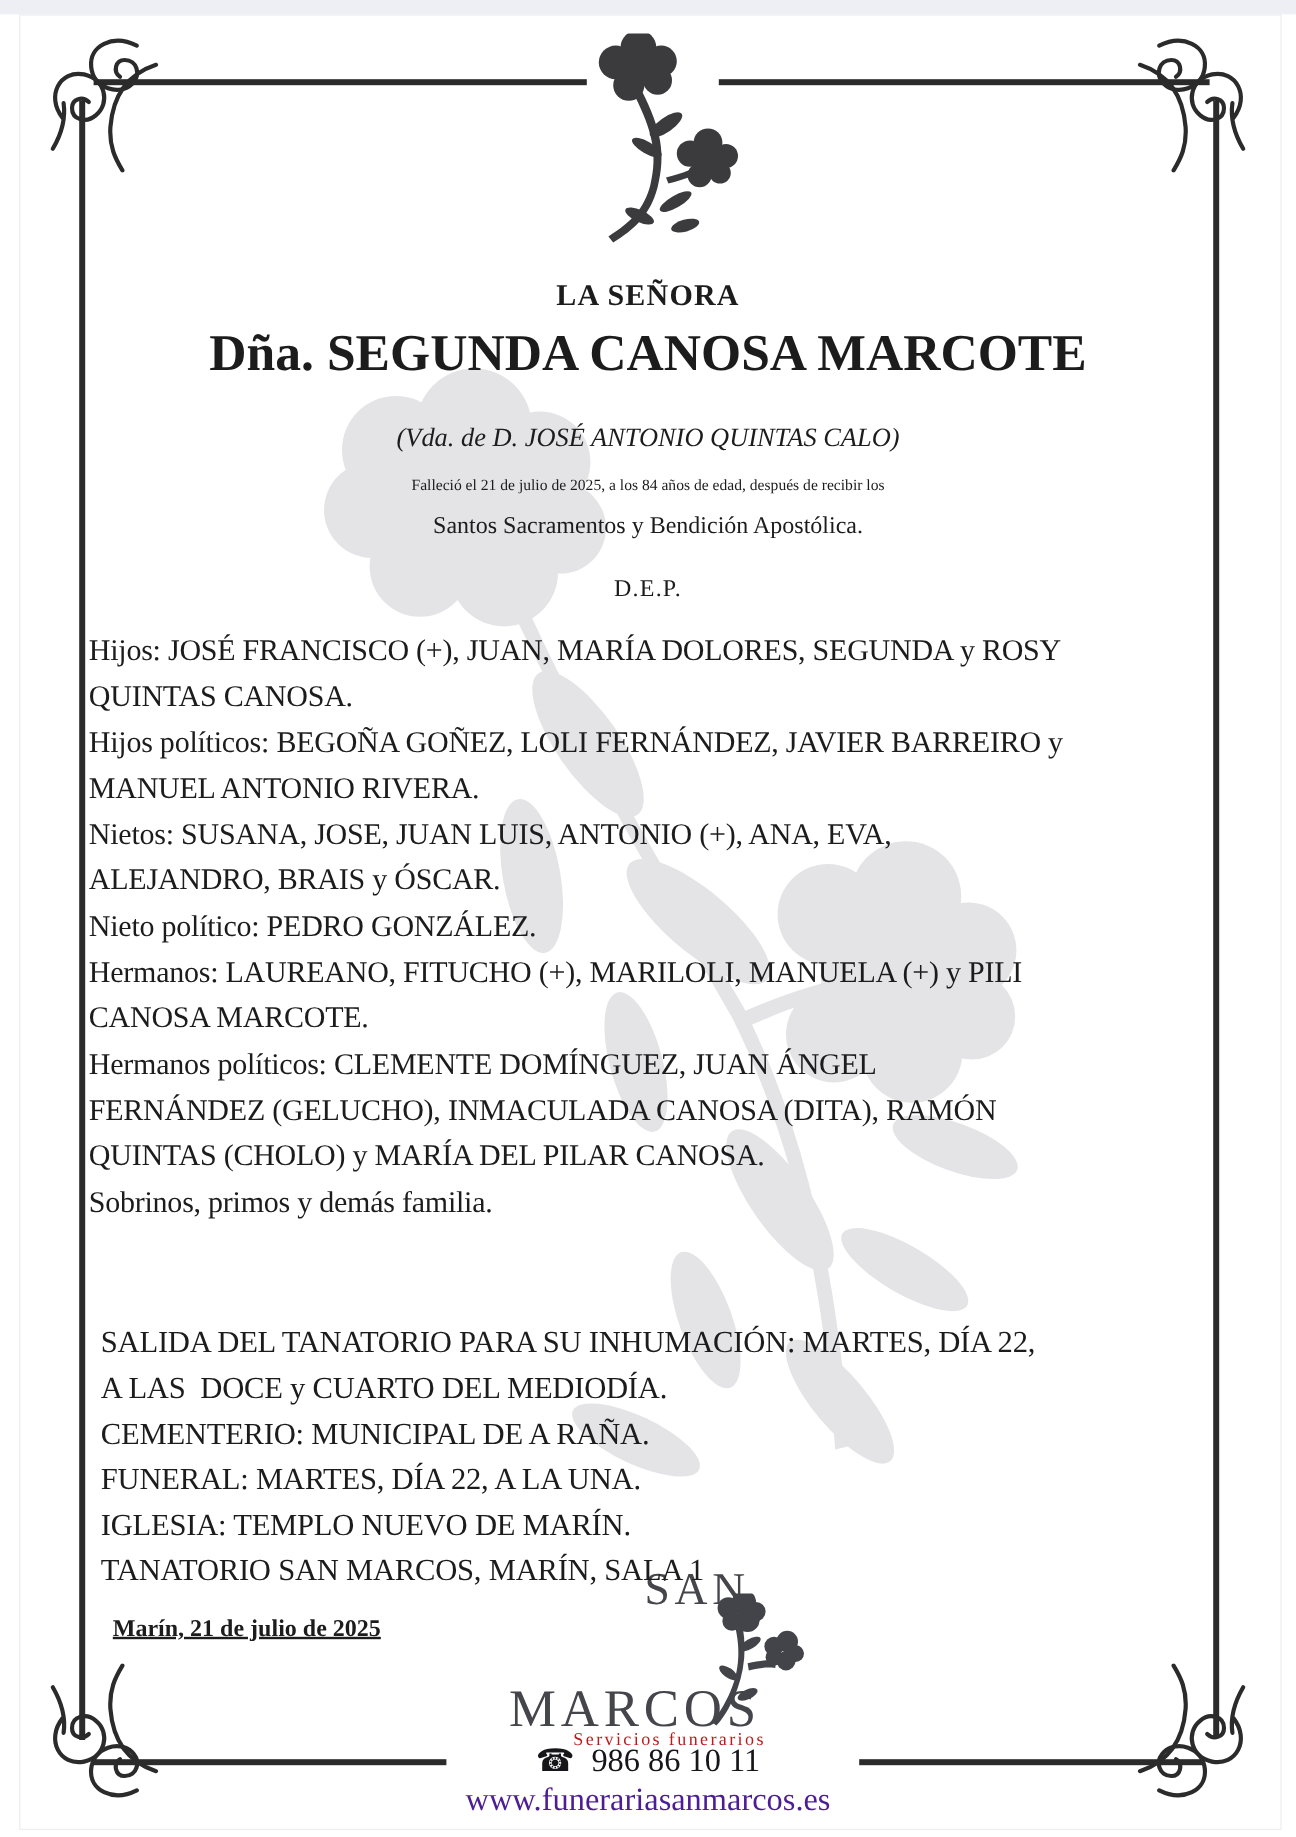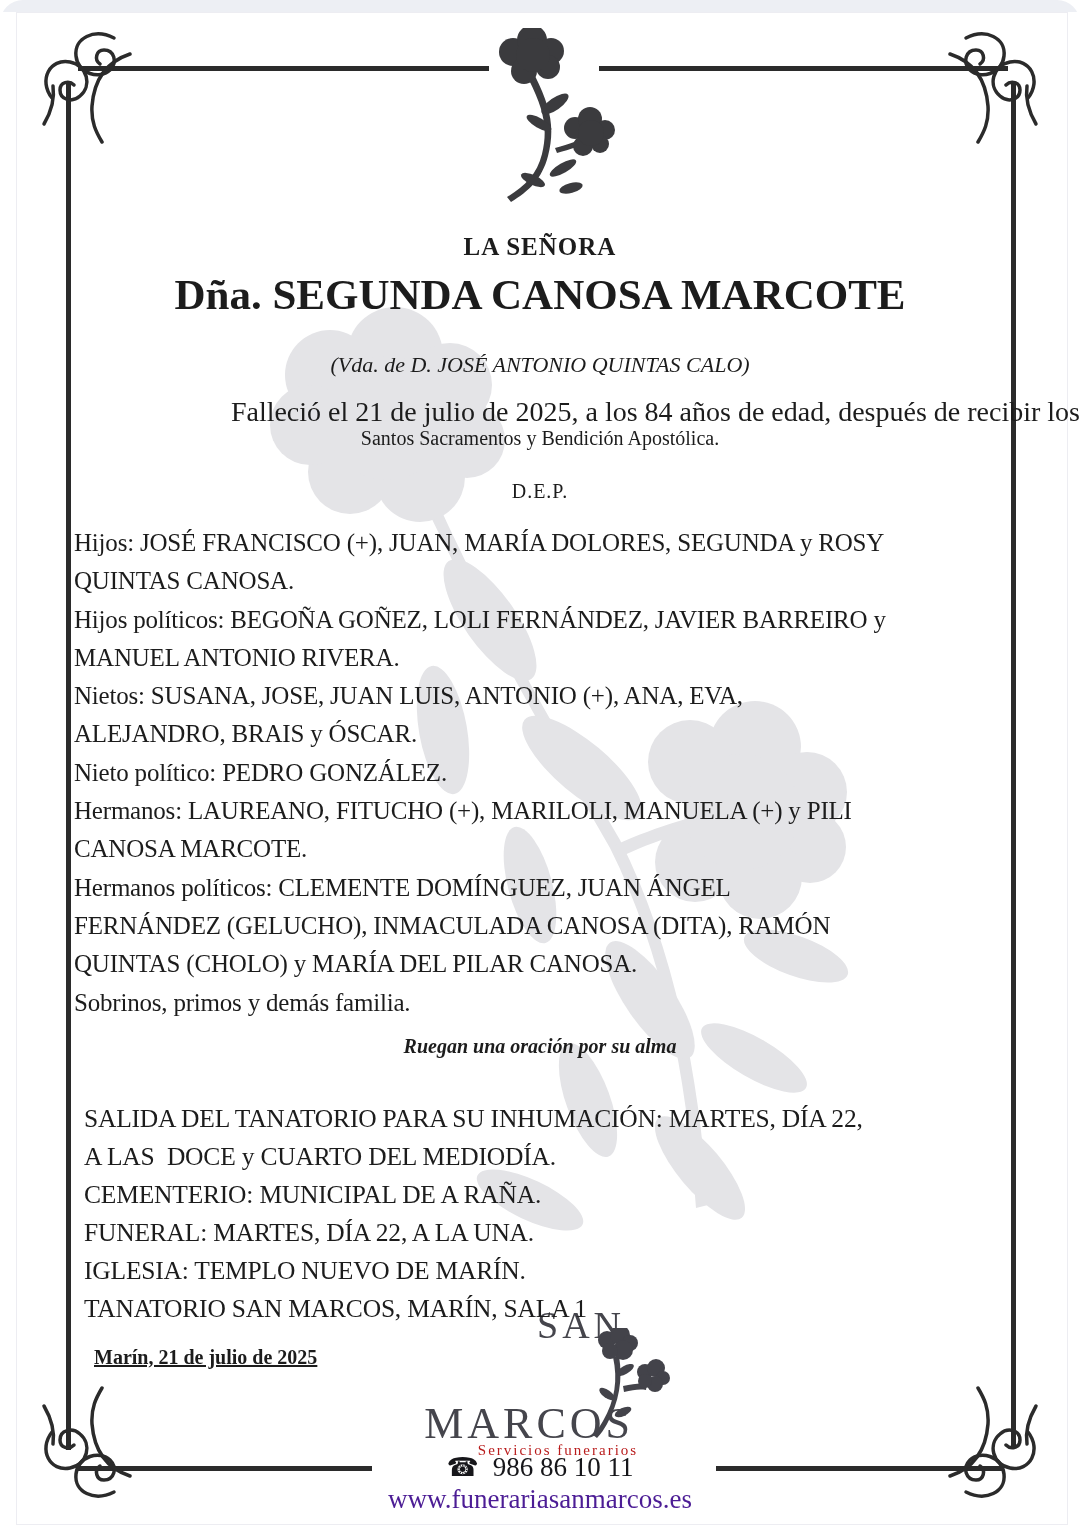--- a/index.html
+++ b/index.html
@@ -1,17 +1,17 @@
 <!DOCTYPE html>
 <html><head>
 <meta charset="utf-8">
 <style>
   html,body{margin:0;padding:0;background:#ffffff;}
   .page{position:relative;width:1080px;height:1531px;background:#ffffff;overflow:hidden;
-        font-family:"Liberation Serif","DejaVu Serif",serif;color:#1c1c1c;border-radius:23px;}
+        font-family:"Liberation Serif","DejaVu Serif",serif;color:#1c1c1c;}
   .top-strip{position:absolute;left:0;top:0;width:1080px;height:12px;background:#edeff4;}
   .page-edge{position:absolute;left:16px;top:12px;right:12px;bottom:6px;border:1px solid #ededf2;pointer-events:none;}
 
   
   .frame{position:absolute;background:#2b2b2b;z-index:3;}
   .f-top-l{left:78px;top:66px;width:411px;height:5px;}
   .f-top-r{left:599px;top:66px;width:409px;height:5px;}
   .f-left{left:66px;top:84px;width:5px;height:1366px;}
   .f-right{left:1011px;top:84px;width:5px;height:1364px;}
   .f-bot-l{left:78px;top:1466px;width:294px;height:5px;}
@@ -24,21 +24,21 @@
   .c-br{left:944px;top:1386px;transform:scale(-1,-1);}
 
   .watermark{position:absolute;left:230px;top:300px;z-index:1;}
   .top-flower{position:absolute;left:495px;top:28px;z-index:4;}
   .logo-sprig{position:absolute;left:585px;top:1328px;z-index:5;}
 
   .txt{position:absolute;left:0;right:0;text-align:center;z-index:5;white-space:pre;}
   .pre-title{top:233px;font-size:25px;font-weight:bold;letter-spacing:1px;}
   .name{top:270px;font-size:43px;font-weight:bold;}
   .widow{top:352px;font-size:22px;font-style:italic;}
-  .death1{top:396px;font-size:28px;text-align:right;}
+  .death1{top:396px;font-size:13px;}
   .death2{top:427px;font-size:20px;}
   .rip{top:480px;font-size:20px;font-weight:normal;letter-spacing:1px;}
 
   .family{position:absolute;left:74px;top:524px;z-index:5;}
   .family .line{font-size:25px;line-height:38.3px;white-space:pre;letter-spacing:-0.2px;}
 
   .prayer{top:1035px;font-size:20px;font-weight:bold;font-style:italic;}
 
   .ceremony{position:absolute;left:84px;top:1100px;z-index:5;}
   .ceremony .line{font-size:25.5px;line-height:38px;white-space:pre;letter-spacing:-0.2px;}
@@ -172,21 +172,20 @@
     <div class="line">ALEJANDRO, BRAIS y ÓSCAR.</div>
     <div class="line">Nieto político: PEDRO GONZÁLEZ.</div>
     <div class="line">Hermanos: LAUREANO, FITUCHO (+), MARILOLI, MANUELA (+) y PILI</div>
     <div class="line">CANOSA MARCOTE.</div>
     <div class="line">Hermanos políticos: CLEMENTE DOMÍNGUEZ, JUAN ÁNGEL</div>
     <div class="line">FERNÁNDEZ (GELUCHO), INMACULADA CANOSA (DITA), RAMÓN</div>
     <div class="line">QUINTAS (CHOLO) y MARÍA DEL PILAR CANOSA.</div>
     <div class="line">Sobrinos, primos y demás familia.</div>
   </div>
 
-  <div class="txt prayer">Ruegan una oración por su alma</div>
 
   <div class="ceremony">
     <div class="line">SALIDA DEL TANATORIO PARA SU INHUMACIÓN: MARTES, DÍA 22,</div>
     <div class="line">A LAS  DOCE y CUARTO DEL MEDIODÍA.</div>
     <div class="line">CEMENTERIO: MUNICIPAL DE A RAÑA.</div>
     <div class="line">FUNERAL: MARTES, DÍA 22, A LA UNA.</div>
     <div class="line">IGLESIA: TEMPLO NUEVO DE MARÍN.</div>
     <div class="line">TANATORIO SAN MARCOS, MARÍN, SALA 1</div>
   </div>
 

